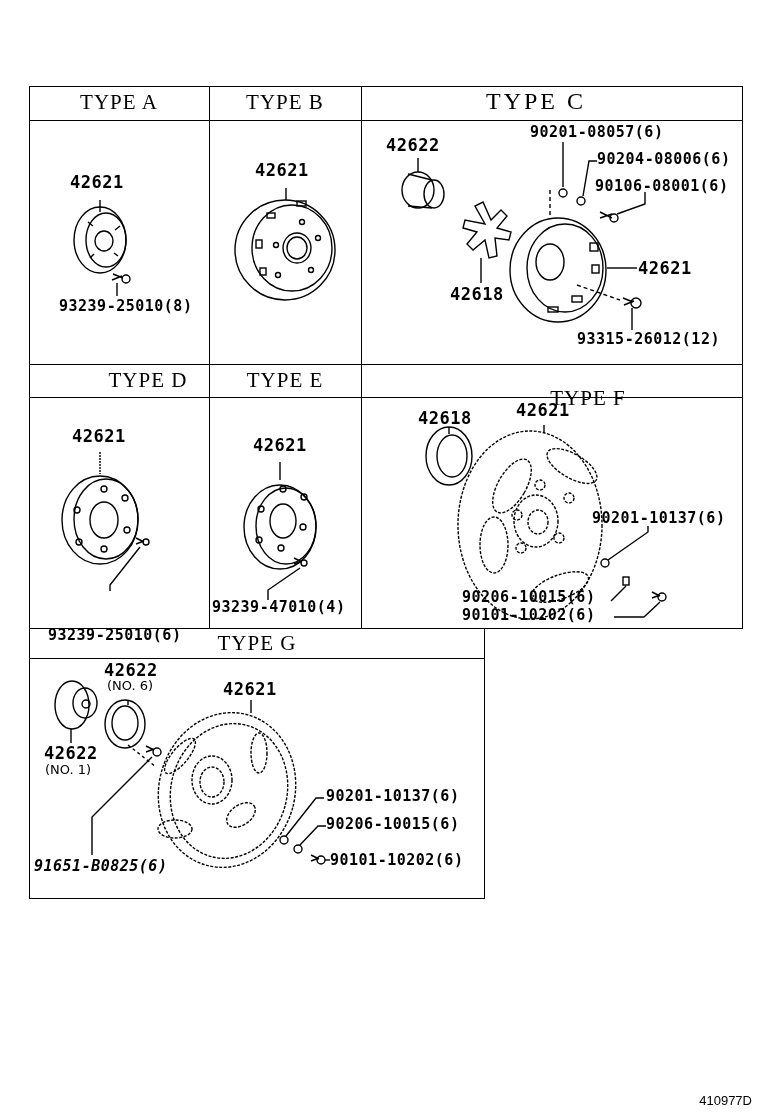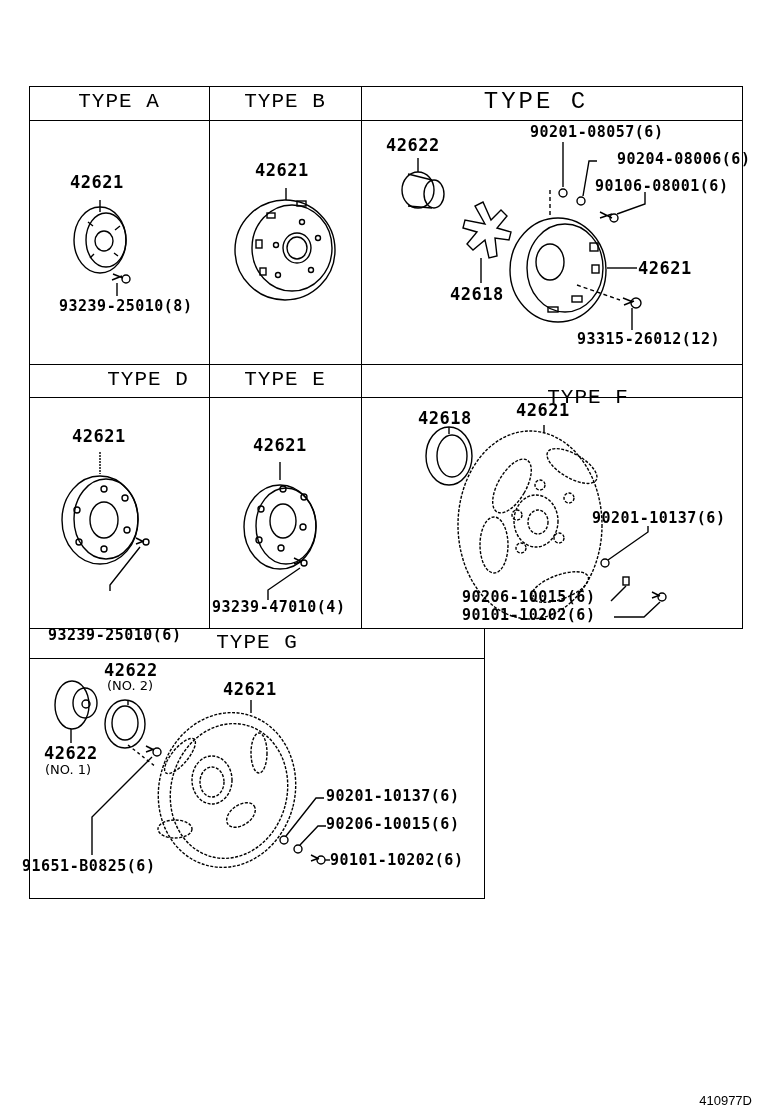--- a/index.html
+++ b/index.html
@@ -1,21 +1,21 @@
 <!DOCTYPE html>
 <html><head>
 <meta charset="utf-8">
 <style>
   html, body { margin:0; padding:0; background:#fff; }
   body { width:760px; height:1112px; position:relative; overflow:hidden;
          font-family:"DejaVu Sans Mono","Liberation Mono",monospace; color:#000; }
   .frame { position:absolute; border:1.5px solid #000; box-sizing:border-box; }
   .hline { position:absolute; height:0; border-top:1.5px solid #000; }
   .vline { position:absolute; width:0; border-left:1.5px solid #000; }
-  .title { position:absolute; font-family:Liberation Mono, monospace;
+  .title { position:absolute; font-family:Liberation Serif, serif;
            font-size:21px; letter-spacing:1px; text-align:center; white-space:nowrap; }
   .title.big { font-size:24px; letter-spacing:3px; }
   .lbl { position:absolute; font-weight:bold; font-size:15px; white-space:nowrap; letter-spacing:0.5px; }
   .lbl.big { font-size:17px; }
   .sub { position:absolute; font-family:"DejaVu Sans","Liberation Sans",sans-serif; font-size:13px; white-space:nowrap; }
   .code { position:absolute; right:8px; bottom:4px; font-family:"Liberation Sans",sans-serif; font-size:13px; }
   svg.art { position:absolute; left:0; top:0; }
 </style>
 </head>
 <body>
@@ -224,41 +224,41 @@
     </g>
 </svg>
 
 <div class="lbl big" style="left:70px;top:172px;">42621</div>
 <div class="lbl" style="left:59px;top:297px;">93239-25010(8)</div>
 
 <div class="lbl big" style="left:255px;top:160px;">42621</div>
 
 <div class="lbl big" style="left:386px;top:135px;">42622</div>
 <div class="lbl" style="left:530px;top:123px;">90201-08057(6)</div>
-<div class="lbl" style="left:597px;top:150px;margin-left:20px;">90204-08006(6)</div>
+<div class="lbl" style="left:597px;top:150px;">90204-08006(6)</div>
 <div class="lbl" style="left:595px;top:177px;">90106-08001(6)</div>
 <div class="lbl big" style="left:638px;top:258px;">42621</div>
 <div class="lbl big" style="left:450px;top:284px;">42618</div>
 <div class="lbl" style="left:577px;top:330px;">93315-26012(12)</div>
 
 <div class="lbl big" style="left:72px;top:426px;">42621</div>
 <div class="lbl" style="left:48px;top:591px;margin-top:35px;">93239-25010(6)</div>
 
 <div class="lbl big" style="left:253px;top:435px;">42621</div>
 <div class="lbl" style="left:212px;top:598px;">93239-47010(4)</div>
 
 <div class="lbl big" style="left:418px;top:408px;">42618</div>
 <div class="lbl big" style="left:516px;top:400px;">42621</div>
 <div class="lbl" style="left:592px;top:509px;">90201-10137(6)</div>
 <div class="lbl" style="left:462px;top:588px;">90206-10015(6)</div>
 <div class="lbl" style="left:462px;top:606px;">90101-10202(6)</div>
 
 <div class="lbl big" style="left:104px;top:660px;">42622</div>
-<div class="sub" style="left:107px;top:678px;">(NO. 2)</div>
+<div class="sub" style="left:107px;top:678px;">(NO. 6)</div>
 <div class="lbl big" style="left:44px;top:743px;">42622</div>
 <div class="sub" style="left:45px;top:762px;">(NO. 1)</div>
 <div class="lbl big" style="left:223px;top:679px;">42621</div>
 <div class="lbl" style="left:326px;top:787px;">90201-10137(6)</div>
 <div class="lbl" style="left:326px;top:815px;">90206-10015(6)</div>
 <div class="lbl" style="left:330px;top:851px;">90101-10202(6)</div>
-<div class="lbl" style="left:22px;top:857px;">91651-B0825(6)</div>
+<div class="lbl" style="left:34px;top:857px;font-style:italic;">91651-B0825(6)</div>
 
 <div class="code">410977D</div>
 
 </body></html>

